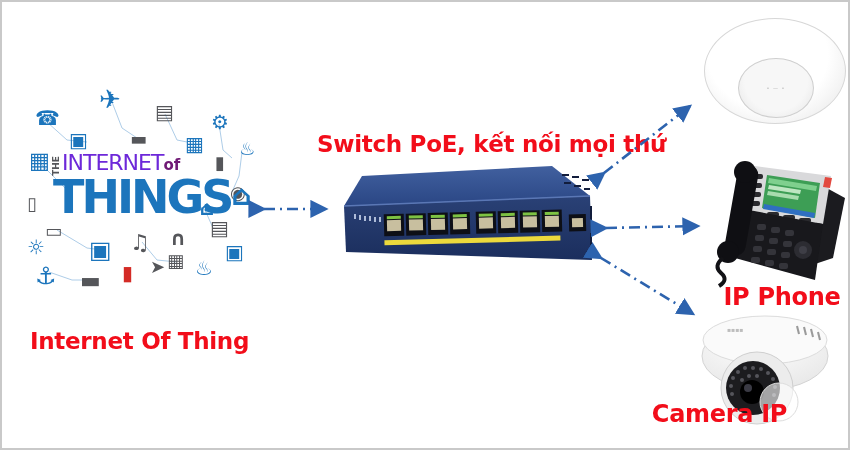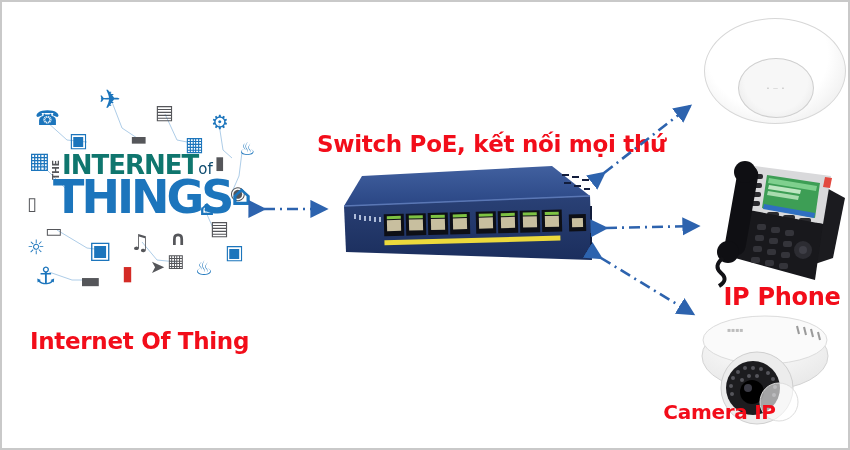--- a/index.html
+++ b/index.html
@@ -10,22 +10,22 @@
   .red-label{position:absolute;color:#f20d1a;font-weight:bold;text-align:center;
              font-size:22px;line-height:1.15;letter-spacing:-0.3px;white-space:nowrap;}
 
   
   .iot-collage{position:absolute;left:25px;top:78px;width:235px;height:250px;}
   .iot-lines{position:absolute;left:0;top:0;}
   .iot-ic{position:absolute;line-height:1;font-weight:bold;}
   .iot-text{position:absolute;left:24px;top:70px;white-space:nowrap;}
   .iot-the{display:inline-block;writing-mode:vertical-rl;transform:rotate(180deg);
            font-size:9px;font-weight:bold;color:#55565a;vertical-align:middle;margin-right:1px;}
-  .iot-internet{font-size:26px;font-weight:bold;color:#0f766e;letter-spacing:-1px;}
-  .iot-of{font-size:15px;font-weight:normal;color:#0c4a6e;}
+  .iot-internet{font-size:22px;font-weight:normal;color:#6d28d9;letter-spacing:-1px;}
+  .iot-of{font-size:15px;font-weight:bold;color:#701a75;}
   .iot-things{position:absolute;left:26px;top:94px;font-size:46px;font-weight:bold;
               color:#1c75bc;letter-spacing:-3px;line-height:1;}
   .iot-house{font-size:28px;color:#1c75bc;vertical-align:8px;letter-spacing:0;}
 
   
   .wifi-ap{position:absolute;left:700px;top:14px;width:145px;height:112px;}
   .wifi-outer{position:absolute;left:2px;top:2px;width:140px;height:104px;border-radius:50%;
               background:radial-gradient(ellipse at 45% 35%, #ffffff 55%, #ececec 85%, #dedede 100%);
               border:1px solid #d7d7d7;}
   .wifi-inner{position:absolute;left:36px;top:42px;width:74px;height:58px;border-radius:50%;
@@ -273,21 +273,21 @@
           <circle cx="37" cy="84" r="2"></circle>
           <circle cx="62" cy="66" r="2"></circle>
         <circle cx="54" cy="66" r="2"></circle>
           <circle cx="47" cy="70" r="2"></circle>
       </g>
       <circle cx="57" cy="82" r="12" fill="#000"></circle>
       <circle cx="53" cy="78" r="4" fill="#3a3a44"></circle>
     </g>
     <circle cx="84" cy="92" r="19" fill="rgba(255,255,255,0.6)" stroke="#dddddd"></circle>
   </svg>
-  <div class="red-label" style="left:635px;top:399px;width:165px;font-size:20px;">Camera IP</div>
+  <div class="red-label" style="left:635px;top:399px;width:165px;font-size:24px;">Camera IP</div>
 
   <svg class="arrow-layer" width="850" height="450">
     <defs>
       <marker id="ah" markerWidth="8" markerHeight="8" refX="6" refY="3.5" orient="auto">
         <polygon points="0,0 7,3.5 0,7" fill="#2d63ae"></polygon>
       </marker>
     </defs>
     <g stroke="#2d63ae" stroke-width="2.6" fill="none" stroke-dasharray="11 5 2 5">
       <line x1="262" y1="207" x2="324" y2="207" marker-start="url(#ah)" marker-end="url(#ah)"></line>
       <line x1="602" y1="171" x2="688" y2="104" marker-start="url(#ah)" marker-end="url(#ah)"></line>

